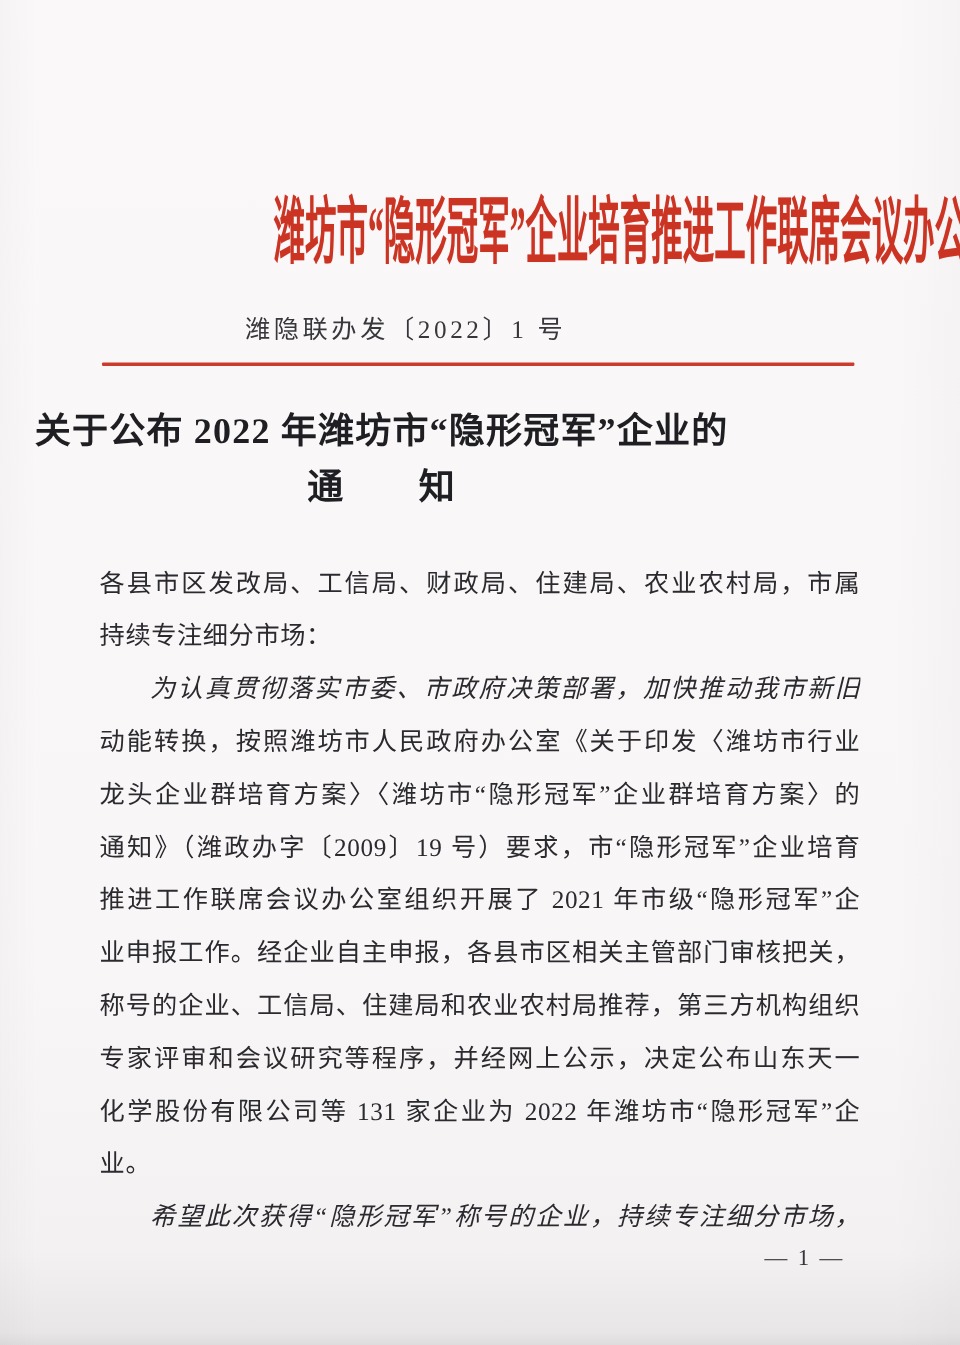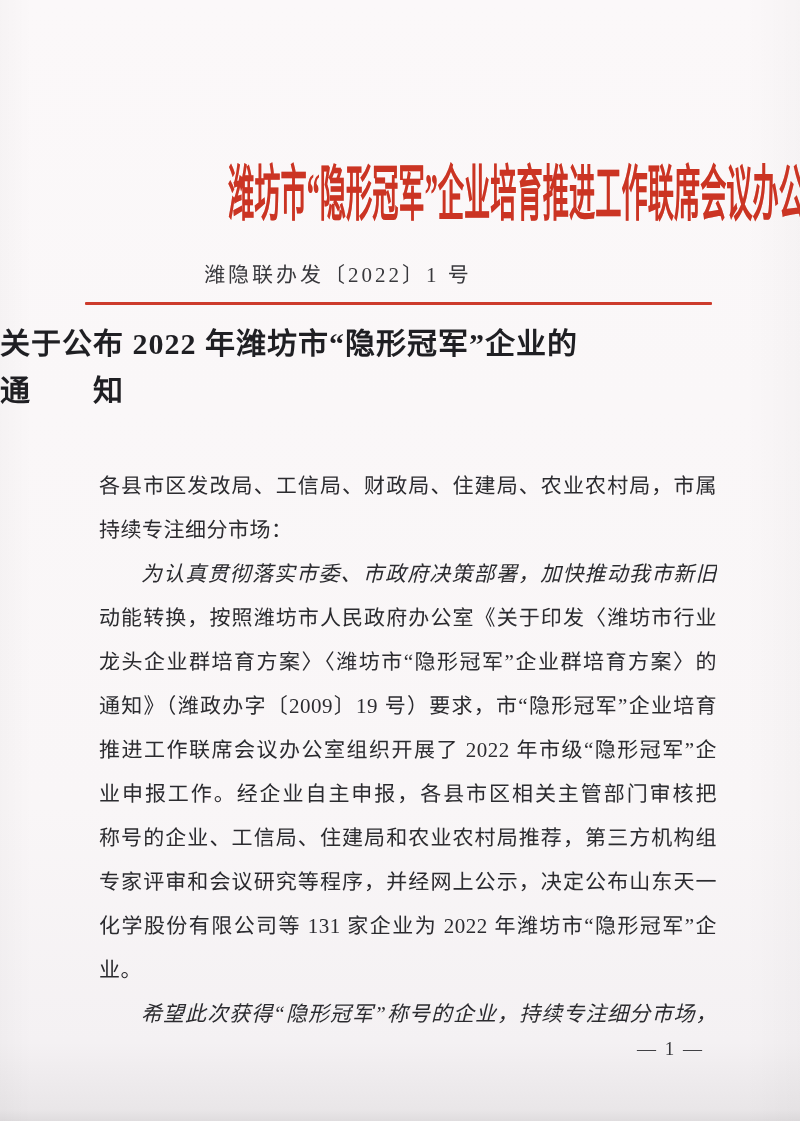--- a/index.html
+++ b/index.html
@@ -53,23 +53,24 @@
     position: absolute;
     top: 302px;
     left: 85px;
     width: 627px;
     height: 3px;
     background: var(--rule_red, #cd3b2c);
     border-radius: 1px;
   }
   .doc-title {
     position: absolute;
-    top: 320px;
+    top: 336px;
     left: 0;
     width: 636px;
+    text-align: center;
     font-weight: bold;
     font-size: 30px;
     line-height: 47px;
     color: #1f1f23;
     letter-spacing: 1px;
   }
   .doc-title .t-line { white-space: nowrap; }
   .body-block {
     position: absolute;
     top: 464px;
@@ -80,21 +81,20 @@
     color: var(--ink, #2b2b2f);
     letter-spacing: 0.5px;
   }
   .line {
     text-align: justify;
     text-align-last: justify;
     text-justify: inter-character;
     height: 44px;
     overflow: hidden;
     white-space: normal;
-    margin-left: 16px;
   }
   .line.left {
     text-align: left;
     text-align-last: left;
   }
   .line.indent { text-indent: 2em; font-style: italic; }
   .page-number {
     position: absolute;
     top: 1038px;
     right: 96px;
@@ -120,21 +120,21 @@
     <div class="t-line">通　　知</div>
   </div>
 
   <div class="body-block">
     <div class="line">各县市区发改局、工信局、财政局、住建局、农业农村局，市属</div>
     <div class="line left">持续专注细分市场：</div>
     <div class="line indent">为认真贯彻落实市委、市政府决策部署，加快推动我市新旧</div>
     <div class="line">动能转换，按照潍坊市人民政府办公室《关于印发〈潍坊市行业</div>
     <div class="line">龙头企业群培育方案〉〈潍坊市“隐形冠军”企业群培育方案〉的</div>
     <div class="line">通知》（潍政办字〔2009〕19 号）要求，市“隐形冠军”企业培育</div>
-    <div class="line">推进工作联席会议办公室组织开展了 2022 年市级“隐形冠军”企</div>
+    <div class="line">推进工作联席会议办公室组织开展了 2021 年市级“隐形冠军”企</div>
     <div class="line">业申报工作。经企业自主申报，各县市区相关主管部门审核把关，</div>
     <div class="line">称号的企业、工信局、住建局和农业农村局推荐，第三方机构组织</div>
     <div class="line">专家评审和会议研究等程序，并经网上公示，决定公布山东天一</div>
     <div class="line">化学股份有限公司等 131 家企业为 2022 年潍坊市“隐形冠军”企</div>
     <div class="line left">业。</div>
     <div class="line indent">希望此次获得“隐形冠军”称号的企业，持续专注细分市场，</div>
   </div>
 
   <div class="page-number">— 1 —</div>
 

